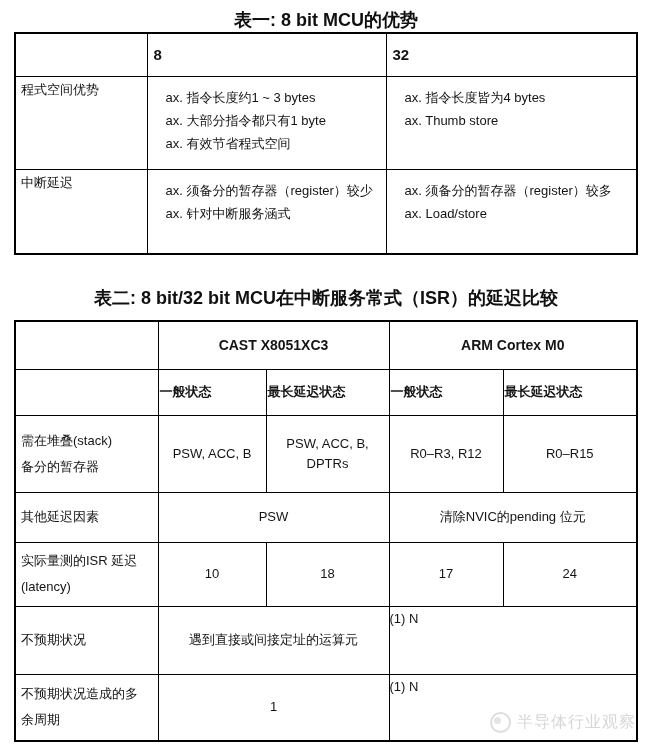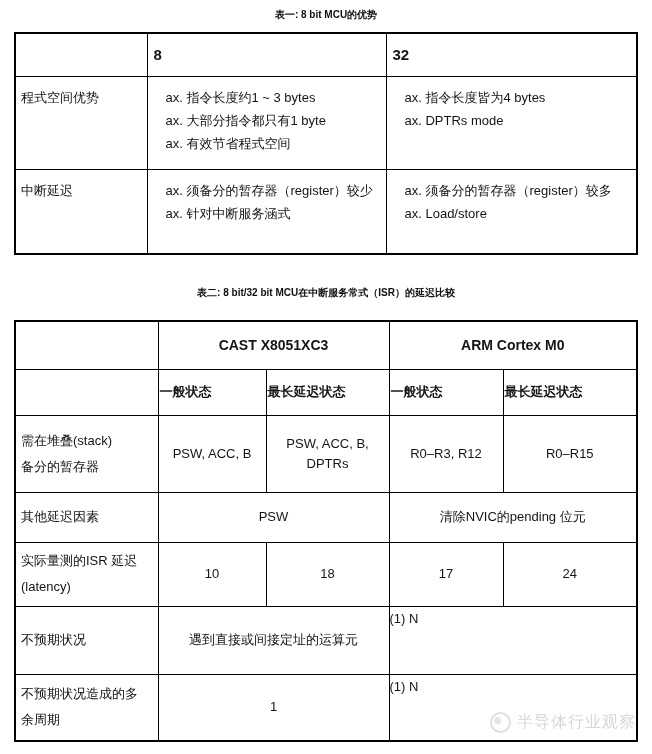--- a/index.html
+++ b/index.html
@@ -6,40 +6,40 @@
   body {
     width: 652px; height: 754px;
     background: #ffffff;
     font-family: "Liberation Sans", sans-serif;
     color: #141414;
   }
   .page { position: relative; width: 652px; height: 754px; background: #ffffff; overflow: hidden; }
 
   .tbl-title {
     position: absolute; left: 0; width: 652px;
-    text-align: center; font-size: 10px; font-weight: bold; color: #101010;
+    text-align: center; font-size: 18px; font-weight: bold; color: #101010;
   }
   #title1 { top: 8px; }
   #title2 { top: 286px; }
 
   table {
     position: absolute; left: 14px;
     border-collapse: collapse; table-layout: fixed;
     border: 2px solid #000;
     font-size: 13px; color: #141414;
   }
   td { border: 1px solid #000; overflow: hidden; }
 
   
   #table1 { top: 32px; width: 622px; }
   #table1 tr.t1-head { height: 43px; }
   #table1 tr.t1-r1 { height: 93px; }
   #table1 tr.t1-r2 { height: 85px; }
   .t1-bit { font-size: 15px; font-weight: bold; vertical-align: middle; padding-left: 6px; }
-  .t1-label { vertical-align: top; padding: 12px 4px 0 5px; }
+  .t1-label { vertical-align: top; padding: 4px 4px 0 5px; }
   .t1-list { vertical-align: top; padding: 9px 8px 0 18px; }
   .ax-line { line-height: 23px; padding-left: 22px; text-indent: -22px; }
 
   
   #table2 { top: 320px; width: 622px; }
   #table2 tr.t2-h1 { height: 48px; }
   #table2 tr.t2-h2 { height: 46px; }
   #table2 tr.t2-r1 { height: 77px; }
   #table2 tr.t2-r2 { height: 50px; }
   #table2 tr.t2-r3 { height: 64px; }
@@ -88,21 +88,21 @@
     </tr>
     <tr class="t1-r1">
       <td class="t1-label">程式空间优势</td>
       <td class="t1-list">
         <div class="ax-line">ax. 指令长度约1 ~ 3 bytes</div>
         <div class="ax-line">ax. 大部分指令都只有1 byte</div>
         <div class="ax-line">ax. 有效节省程式空间</div>
       </td>
       <td class="t1-list">
         <div class="ax-line">ax. 指令长度皆为4 bytes</div>
-        <div class="ax-line">ax. DPTRs mode</div>
+        <div class="ax-line">ax. Thumb store</div>
       </td>
     </tr>
     <tr class="t1-r2">
       <td class="t1-label">中断延迟</td>
       <td class="t1-list">
         <div class="ax-line">ax. 须备分的暂存器（register）较少</div>
         <div class="ax-line">ax. 针对中断服务涵式</div>
       </td>
       <td class="t1-list">
         <div class="ax-line">ax. 须备分的暂存器（register）较多</div>

